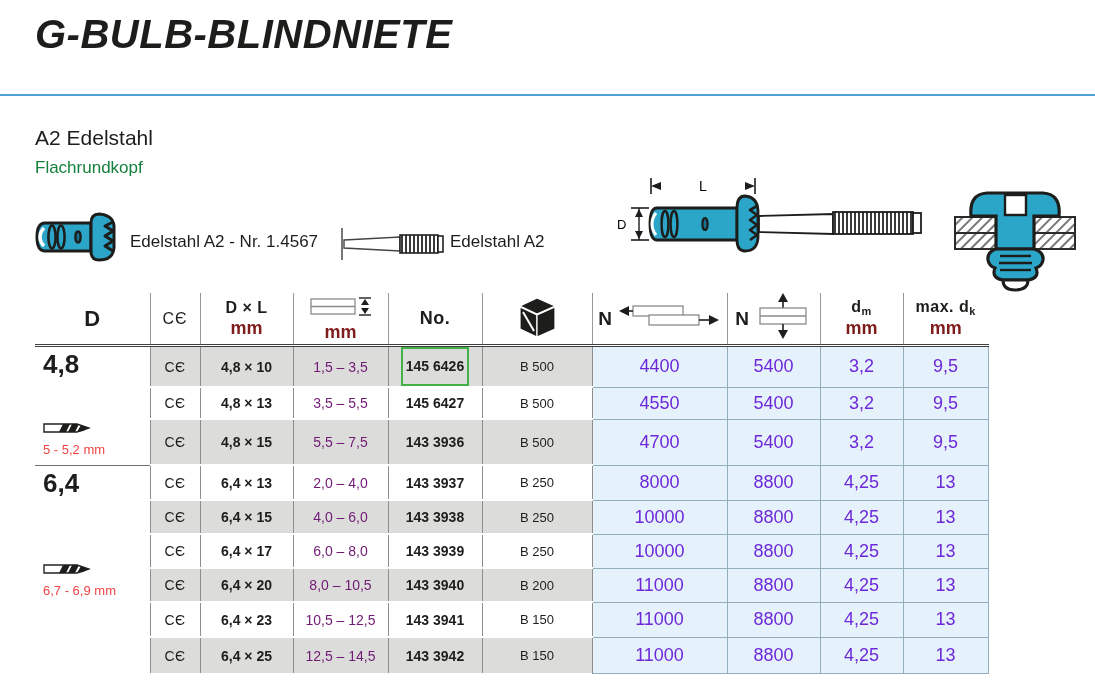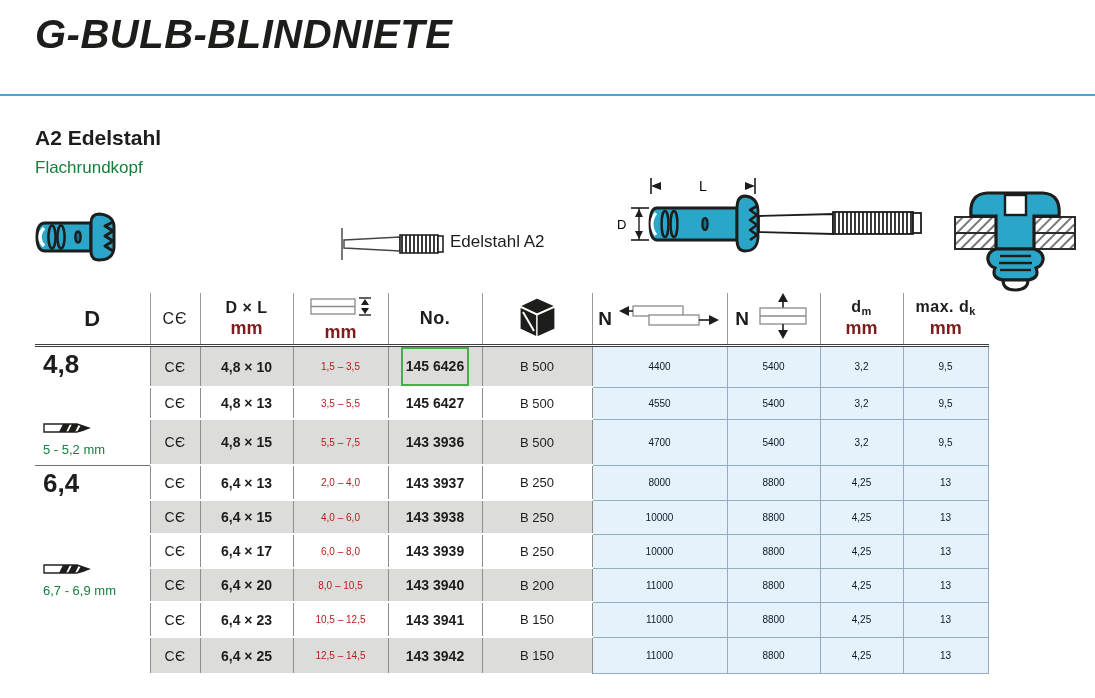--- a/index.html
+++ b/index.html
@@ -3,21 +3,21 @@
 <meta charset="utf-8">
 <style>
   * { margin:0; padding:0; box-sizing:border-box; }
   body { background:#fff; font-family:"Liberation Sans","DejaVu Sans",sans-serif; color:#1d1d1b; }
   .page { position:relative; width:1095px; height:698px; background:#fff; overflow:hidden;border-radius:30px; }
 
   .title { position:absolute; left:35px; top:12px; font-size:40px; font-weight:800; font-style:italic;
            letter-spacing:0.5px; color:#1d1d1b; }
   .blue-rule { position:absolute; left:0; top:94px; width:1095px; height:2px; background:#4da1d6; }
 
-  .section-heading { position:absolute; left:35px; top:126px; font-size:21px; font-weight:bold; }
+  .section-heading { position:absolute; left:35px; top:126px; font-size:21px; font-weight:normal; }
   .section-subheading { position:absolute; left:35px; top:158px; font-size:17px; color:#15803d; }
 
   .mat-rivet { position:absolute; left:33px; top:210px; }
   .mat-label1 { position:absolute; left:130px; top:232px; font-size:17px; }
   .mat-mandrel { position:absolute; left:340px; top:226px; }
   .mat-label2 { position:absolute; left:450px; top:232px; font-size:17px; }
 
   .dim-diagram { position:absolute; left:605px; top:176px; }
   .installed { position:absolute; left:953px; top:186px; }
 
@@ -29,39 +29,39 @@
   .th-ce { font-size:16px; font-weight:normal; letter-spacing:1px; }
   .th-stack { display:flex; flex-direction:column; align-items:center; justify-content:center; gap:1px; }
   .th-label { font-size:16px; font-weight:bold; letter-spacing:0.5px; }
   .th-unit { font-size:18px; font-weight:bold; color:#7f1d1d; }
   .th-n { display:flex; align-items:center; justify-content:center; gap:5px; font-size:19px; font-weight:bold; }
   sub.subs { font-size:11px; font-weight:bold; vertical-align:-3px; }
 
   .tbl td { text-align:center; vertical-align:middle; padding:0; }
   td.lc { border-left:1px solid #8e8e8e; border-right:1px solid #8e8e8e; border-top:2px solid #fff; background:#fff; }
   tr.gray td.lc { background:#dcdcda; }
-  td.blue { background:#e6f2fb; border:1px solid #94adbd; font-size:10px; color:#0f172a; }
+  td.blue { background:#e6f2fb; border:1px solid #94adbd; font-size:18px; color:#6d28d9; }
   td.dcol { background:#fff; border-right:1px solid #8e8e8e; position:relative; vertical-align:top; text-align:left;margin-left:17px; }
   td.dcol-1 { border-bottom:1px solid #6f6f6f; }
 
   tbody tr:nth-child(1){height:36px} tbody tr:nth-child(2){height:32px} tbody tr:nth-child(3){height:46px}
   tbody tr:nth-child(4){height:35px} tbody tr:nth-child(5){height:34px} tbody tr:nth-child(6){height:34px}
   tbody tr:nth-child(7){height:34px} tbody tr:nth-child(8){height:35px} tbody tr:nth-child(9){height:36px}
 
   .c-ce { font-size:14px; letter-spacing:0.5px; }
   .c-dxl { font-weight:bold; font-size:14px; }
-  .c-grip { font-size:10px; color:#b91c1c; }
+  .c-grip { font-size:14px; color:#701a75; }
   .c-no { font-weight:bold; font-size:14px; }
   .c-pack { font-size:13px; }
 
   .d-label { font-size:26px; font-weight:bold; padding:2px 0 0 8px; display:block; }
   .drill-block { position:absolute; left:8px; }
   .drill-g1 { bottom:8px; }
   .drill-g2 { top:46%; }
-  .drill-size { font-size:13px; color:#15803d; margin-top:4px; }
+  .drill-size { font-size:13px; color:#ef4444; margin-top:4px; }
 
   .hl { display:inline-block; border:2px solid #43b049; padding:9px 3px; line-height:17px; }
 </style>
 </head>
 <body>
 
 <div class="page">
 
   <div class="title">G-BULB-BLINDNIETE</div>
   <div class="blue-rule"></div>
@@ -73,20 +73,21 @@
     <svg width="92" height="54" viewBox="0 0 92 54">
       <path d="M12 13 L58 13 L58 41 L12 41 Q4 41 4 27 Q4 13 12 13 Z" fill="#2ba6c9" stroke="#1d1d1b" stroke-width="3"></path>
       <path d="M11 18 Q7 22 7 27 Q7 32 11 36" stroke="#fff" stroke-width="3.5" fill="none"></path>
       <ellipse cx="19" cy="27" rx="3.6" ry="11.5" fill="#2ba6c9" stroke="#1d1d1b" stroke-width="2.6"></ellipse>
       <ellipse cx="28" cy="27" rx="3.6" ry="11.5" fill="#2ba6c9" stroke="#1d1d1b" stroke-width="2.6"></ellipse>
       <ellipse cx="45" cy="27" rx="2.6" ry="5.5" fill="#17718c" stroke="#1d1d1b" stroke-width="2.4"></ellipse>
       <path d="M58 41 L58 13 Q58 4 66 4 Q80 5 81 16 L81 38 Q80 50 66 50 Q58 50 58 41 Z" fill="#2ba6c9" stroke="#1d1d1b" stroke-width="3"></path>
       <path d="M80 12 L72 16 L80 21 L72 26 L80 31 L72 36 L80 41" fill="none" stroke="#1d1d1b" stroke-width="3" stroke-linejoin="round"></path>
     </svg>
   </div>
+  <div class="mat-label1">Edelstahl A2 - Nr. 1.4567</div>
 
   <div class="mat-mandrel">
     <svg width="106" height="36" viewBox="0 0 106 36">
       <defs>
         <pattern id="thr1" width="4" height="18" patternUnits="userSpaceOnUse">
           <rect width="4" height="18" fill="#fff"></rect>
             <rect x="1" width="2" height="18" fill="#3a3a3a"></rect>
         </pattern>
       </defs>
       <line x1="2" y1="2" x2="2" y2="34" stroke="#555" stroke-width="1.6"></line>

